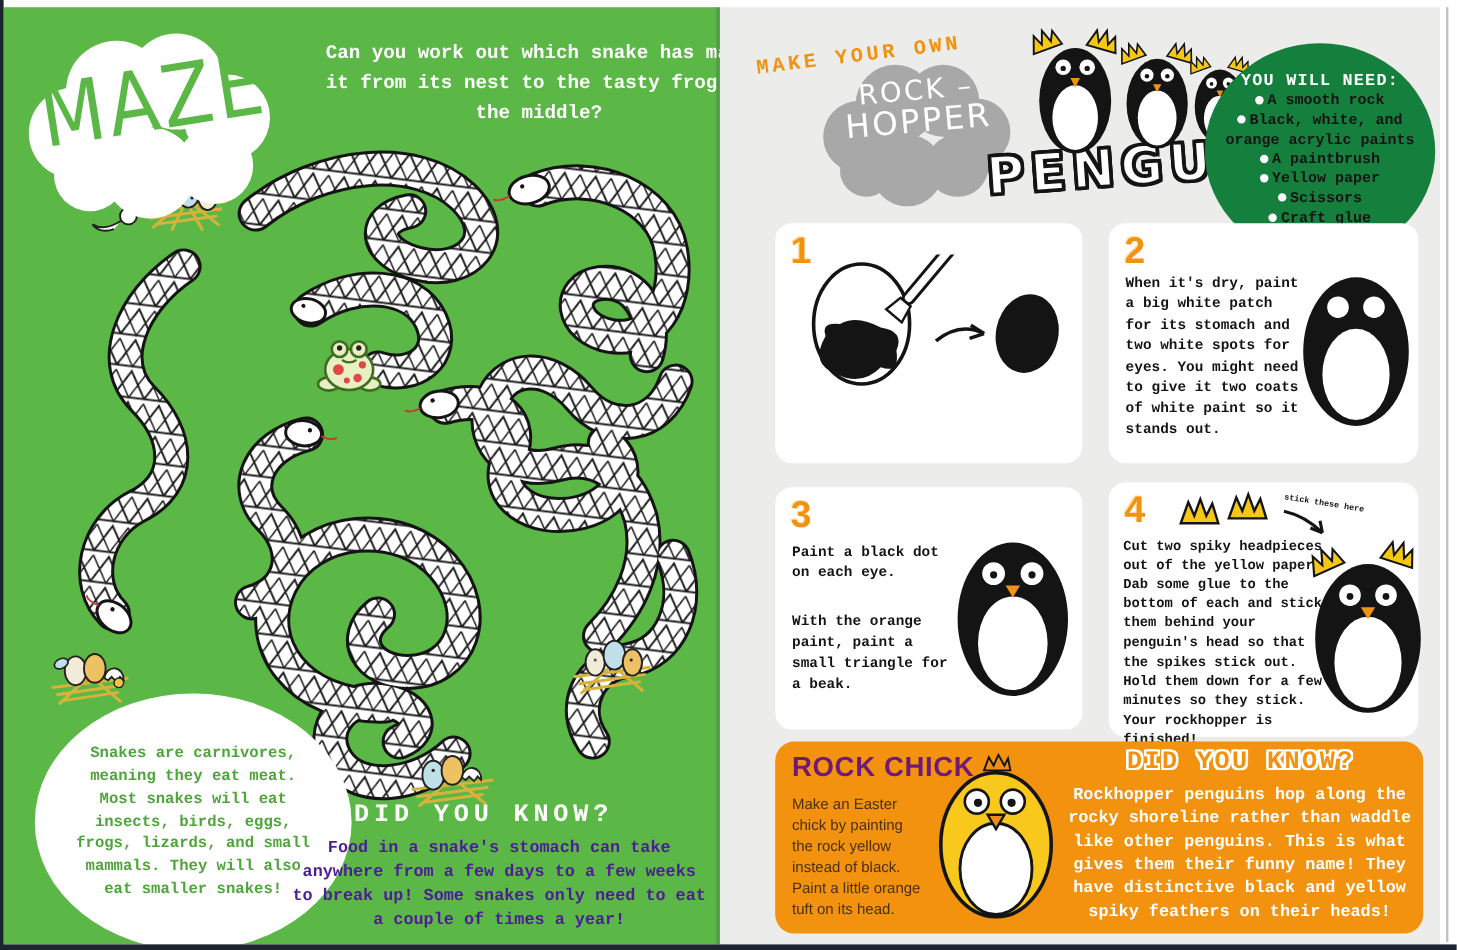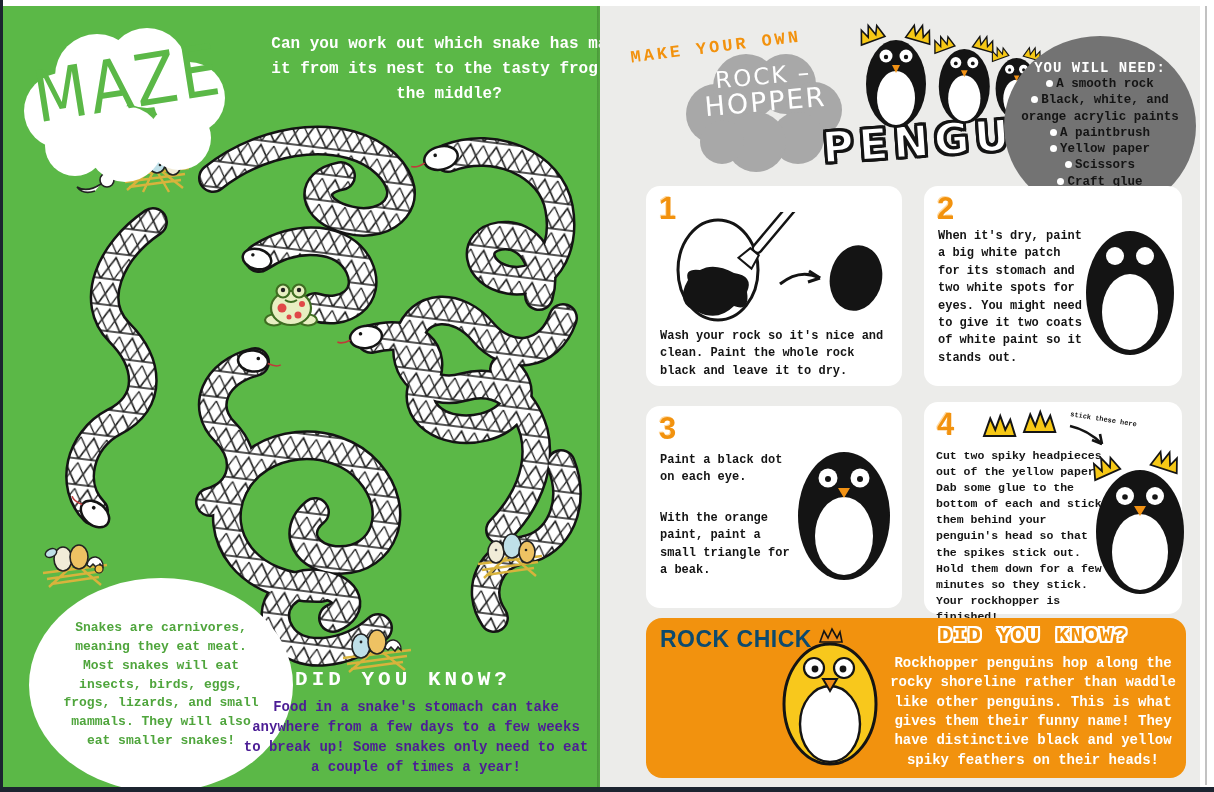--- a/index.html
+++ b/index.html
@@ -37,21 +37,21 @@
   .cloud-title{position:absolute;left:92px;top:58px;width:145px;text-align:center;color:#ffffff;
     font-family:"DejaVu Sans",sans-serif;transform:rotate(-5deg);line-height:1.05;}
   .cloud-title .l1{font-size:23px;letter-spacing:2px;}
   .cloud-title .l2{font-size:27px;letter-spacing:2px;}
   .penguin-word{position:absolute;left:222px;top:108px;font-family:"DejaVu Sans",sans-serif;
     font-size:43px;font-weight:bold;letter-spacing:5px;color:#ffffff;transform:rotate(-4deg);
     -webkit-text-stroke:2px #141414;
     text-shadow:-2px -2px 0 #141414,2px -2px 0 #141414,-2px 2px 0 #141414,2px 2px 0 #141414,
       0 -2px 0 #141414,0 2px 0 #141414,-2px 0 0 #141414,2px 0 0 #141414;}
   .trio{position:absolute;left:252px;top:10px;}
-  .need-circle{position:absolute;left:404px;top:30px;width:192px;height:180px;background:#737373;
+  .need-circle{position:absolute;left:404px;top:30px;width:192px;height:180px;background:#15803d;
     border-radius:50%;text-align:center;padding-top:0;box-sizing:border-box;}
   .need-inner{padding-top:24px;width:178px;margin:0 auto;}
   .need-head{color:#ffffff;font-size:14px;font-weight:bold;letter-spacing:1px;}
   .need-item{color:#141414;font-size:12.5px;font-weight:bold;line-height:1.3;}
   .bullet{display:inline-block;width:7px;height:7px;border-radius:50%;background:#ffffff;margin-right:3px;}
 
   .step{position:absolute;background:#ffffff;border-radius:14px;}
   .step1{left:46px;top:180px;width:256px;height:200px;}
   .step2{left:324px;top:180px;width:258px;height:200px;}
   .step3{left:46px;top:400px;width:256px;height:202px;}
@@ -64,21 +64,21 @@
   .t3a{left:14px;top:46px;width:132px;font-size:12px;}
   .t3b{left:14px;top:104px;width:132px;font-size:12px;}
   .t4{left:12px;top:46px;width:166px;font-size:11.5px;line-height:1.4;}
   .ill1{position:absolute;left:14px;top:26px;}
   .ill2{position:absolute;left:158px;top:28px;}
   .ill3{position:absolute;left:146px;top:28px;}
   .ill4{position:absolute;left:168px;top:44px;}
   .ill4crowns{position:absolute;left:46px;top:2px;}
 
   .banner{position:absolute;left:46px;top:612px;width:540px;height:160px;background:#f2920e;border-radius:16px;}
-  .rc-head{position:absolute;left:14px;top:8px;color:#0c4a6e;font-family:"Liberation Sans",sans-serif;
+  .rc-head{position:absolute;left:14px;top:8px;color:#701a75;font-family:"Liberation Sans",sans-serif;
     font-size:23px;font-weight:bold;letter-spacing:.5px;}
   .rc-body{position:absolute;left:14px;top:44px;width:112px;color:#4a3010;
     font-family:"Liberation Sans",sans-serif;font-size:12.5px;line-height:1.4;}
   .chick{position:absolute;left:128px;top:6px;}
   .dyk2-head{position:absolute;left:240px;top:6px;width:296px;text-align:center;color:#f2920e;
     font-size:21px;font-weight:bold;letter-spacing:2px;
     text-shadow:-2px -2px 0 #fff,2px -2px 0 #fff,-2px 2px 0 #fff,2px 2px 0 #fff,0 -2px 0 #fff,0 2px 0 #fff,-2px 0 0 #fff,2px 0 0 #fff;}
   .dyk2-body{position:absolute;left:238px;top:36px;width:298px;text-align:center;color:#ffffff;
     font-size:14px;font-weight:bold;line-height:1.38;}
   .annot{font-size:7px;font-weight:bold;fill:#141414;}
@@ -302,21 +302,20 @@
         <ellipse cx="58" cy="58" rx="40" ry="50" fill="#ffffff" stroke="#141414" stroke-width="3"></ellipse>
         <path d="M28,68 Q14,92 38,100 Q58,110 74,94 Q90,100 87,80 Q94,64 74,61 Q54,50 40,58 Q24,56 28,68 Z" fill="#141414"></path>
         <g transform="rotate(40 95 40)">
             <rect x="90" y="-22" width="9" height="62" rx="4" fill="#ffffff" stroke="#141414" stroke-width="2.5"></rect>
             <path d="M89,40 l11,0 l3,15 l-17,0 Z" fill="#ffffff" stroke="#141414" stroke-width="2"></path>
           </g>
         <path d="M120,72 Q140,56 160,66" fill="none" stroke="#141414" stroke-width="3"></path>
         <path d="M160,66 l-11,-7 M160,66 l-12,4" fill="none" stroke="#141414" stroke-width="3"></path>
         <ellipse cx="196" cy="66" rx="26" ry="33" fill="#141414" transform="rotate(12 196 66)"></ellipse>
       </svg>
-      <div class="step-text t1">Wash your rock so it's nice and clean. Paint the whole rock black and leave it to dry.</div>
     </div>
 
     <div class="step step2">
       <span class="step-num">2</span>
       <div class="step-text t2">When it's dry, paint a big white patch for its stomach and two white spots for eyes. You might need to give it two coats of white paint so it stands out.</div>
       <svg class="ill2" width="96" height="158" viewBox="0 0 96 158">
         <ellipse cx="48" cy="79" rx="44" ry="62" fill="#141414"></ellipse>
         <ellipse cx="48" cy="98" rx="28" ry="38" fill="#ffffff"></ellipse>
         <circle cx="33" cy="42" r="9" fill="#ffffff"></circle>
           <circle cx="63" cy="42" r="9" fill="#ffffff"></circle>
@@ -356,20 +355,21 @@
         <circle cx="33" cy="50" r="9" fill="#ffffff"></circle>
           <circle cx="63" cy="50" r="9" fill="#ffffff"></circle>
         <circle cx="33" cy="51" r="2.8" fill="#141414"></circle>
           <circle cx="63" cy="51" r="2.8" fill="#141414"></circle>
         <path d="M42,60 L54,60 L48,70 Z" fill="#f29214"></path>
       </svg>
     </div>
 
     <div class="banner">
       <div class="rc-head">ROCK CHICK</div>
+      <div class="rc-body">Make an Easter chick by painting the rock yellow instead of black. Paint a little orange tuft on its head.</div>
       <svg class="chick" width="112" height="150" viewBox="0 0 112 150">
         <path d="M46,18 l4,-11 4,7 4,-9 5,9 3,-6 2,10 Z" fill="#ef8d1a" stroke="#141414" stroke-width="1.6"></path>
         <ellipse cx="56" cy="80" rx="46" ry="60" fill="#f8c81c" stroke="#141414" stroke-width="3"></ellipse>
         <ellipse cx="56" cy="100" rx="30" ry="38" fill="#ffffff" stroke="#141414" stroke-width="2.4"></ellipse>
         <circle cx="40" cy="44" r="10" fill="#ffffff" stroke="#141414" stroke-width="2.2"></circle>
         <circle cx="70" cy="44" r="10" fill="#ffffff" stroke="#141414" stroke-width="2.2"></circle>
         <circle cx="41" cy="45" r="3.4" fill="#141414"></circle>
           <circle cx="69" cy="45" r="3.4" fill="#141414"></circle>
         <path d="M49,55 L63,55 L56,67 Z" fill="#ef8d1a" stroke="#141414" stroke-width="2"></path>
       </svg>

